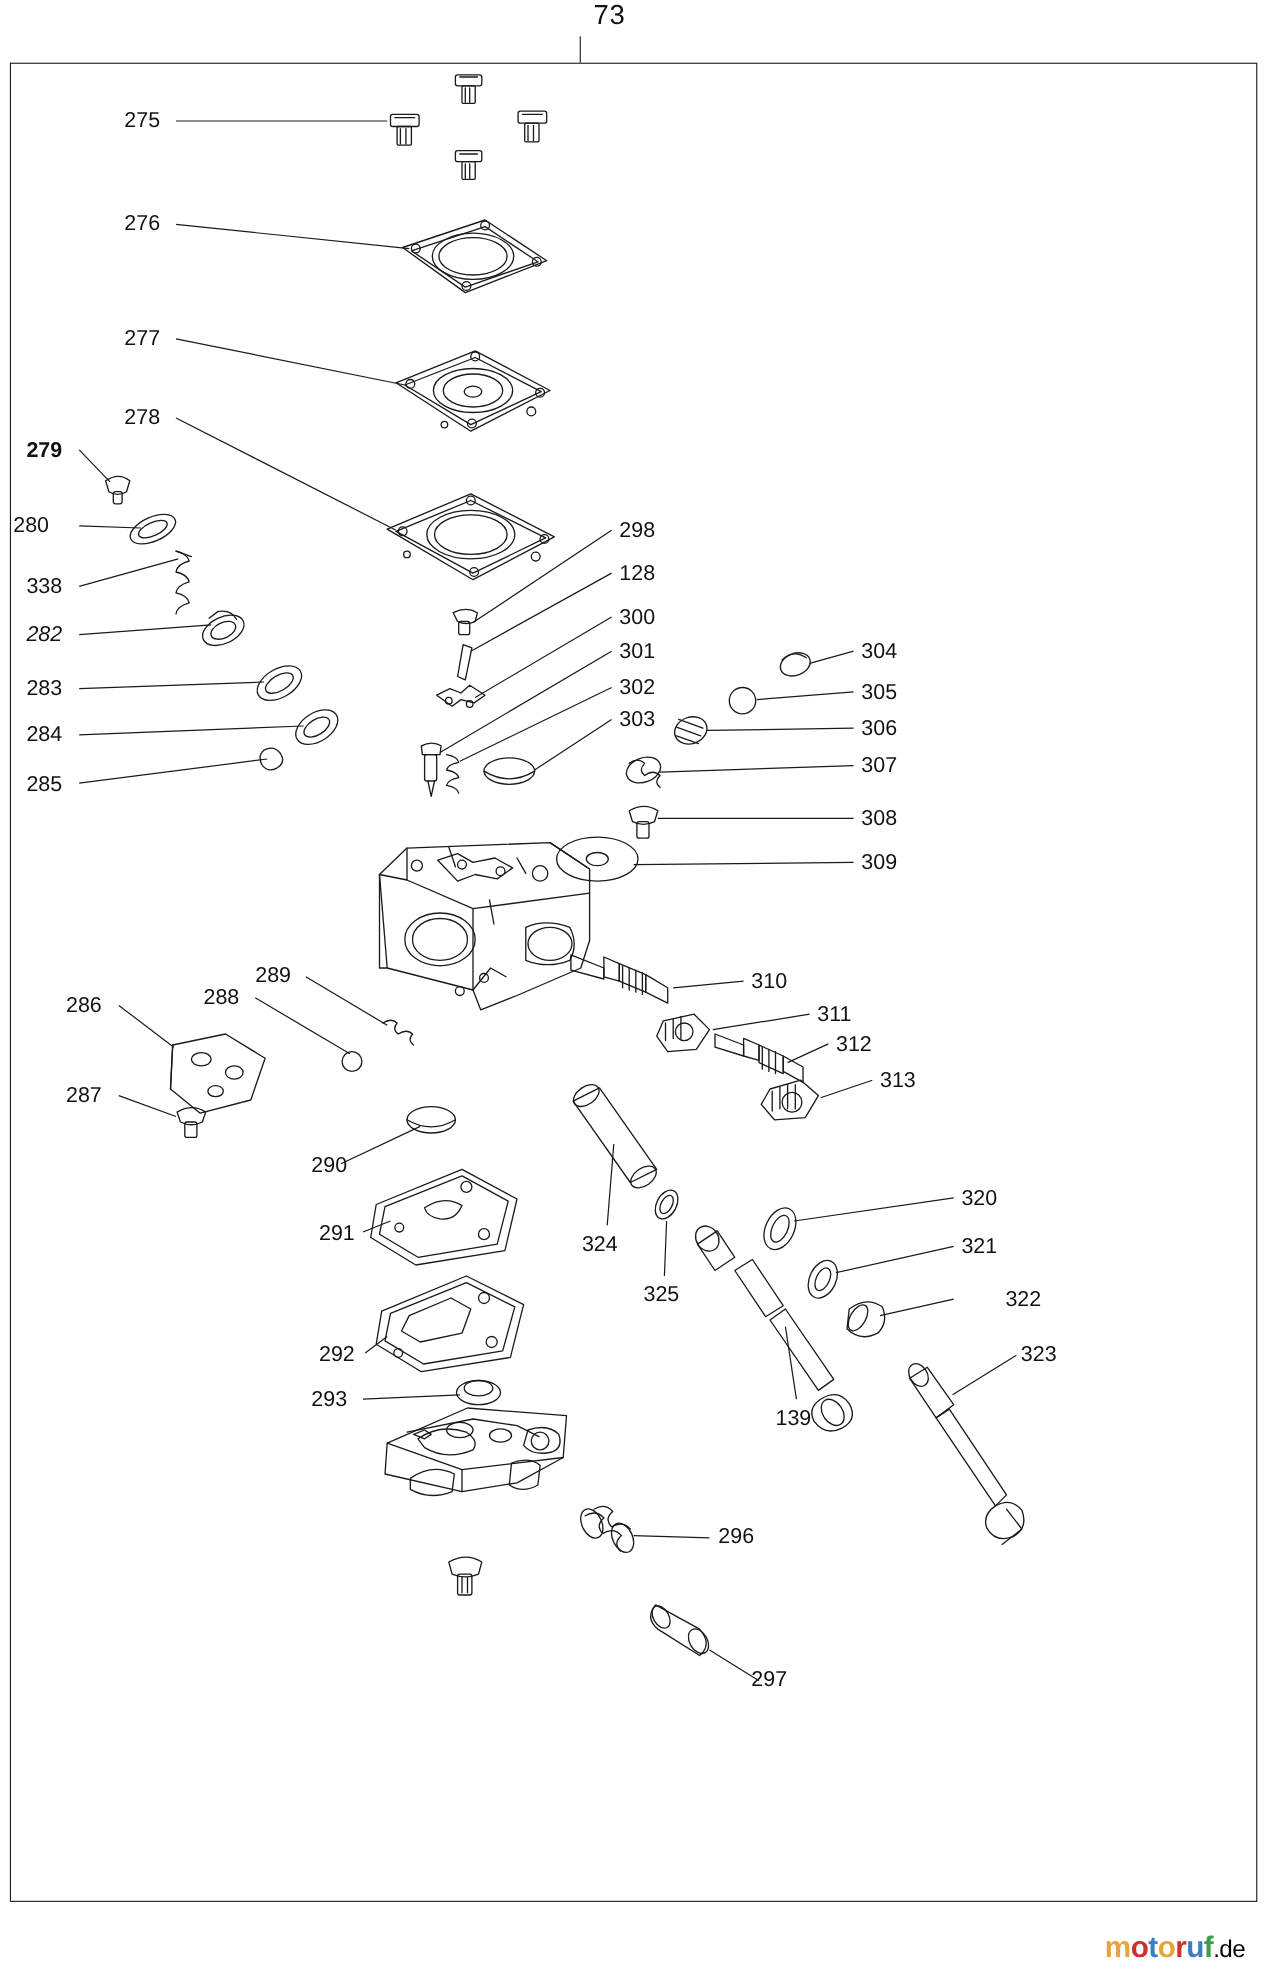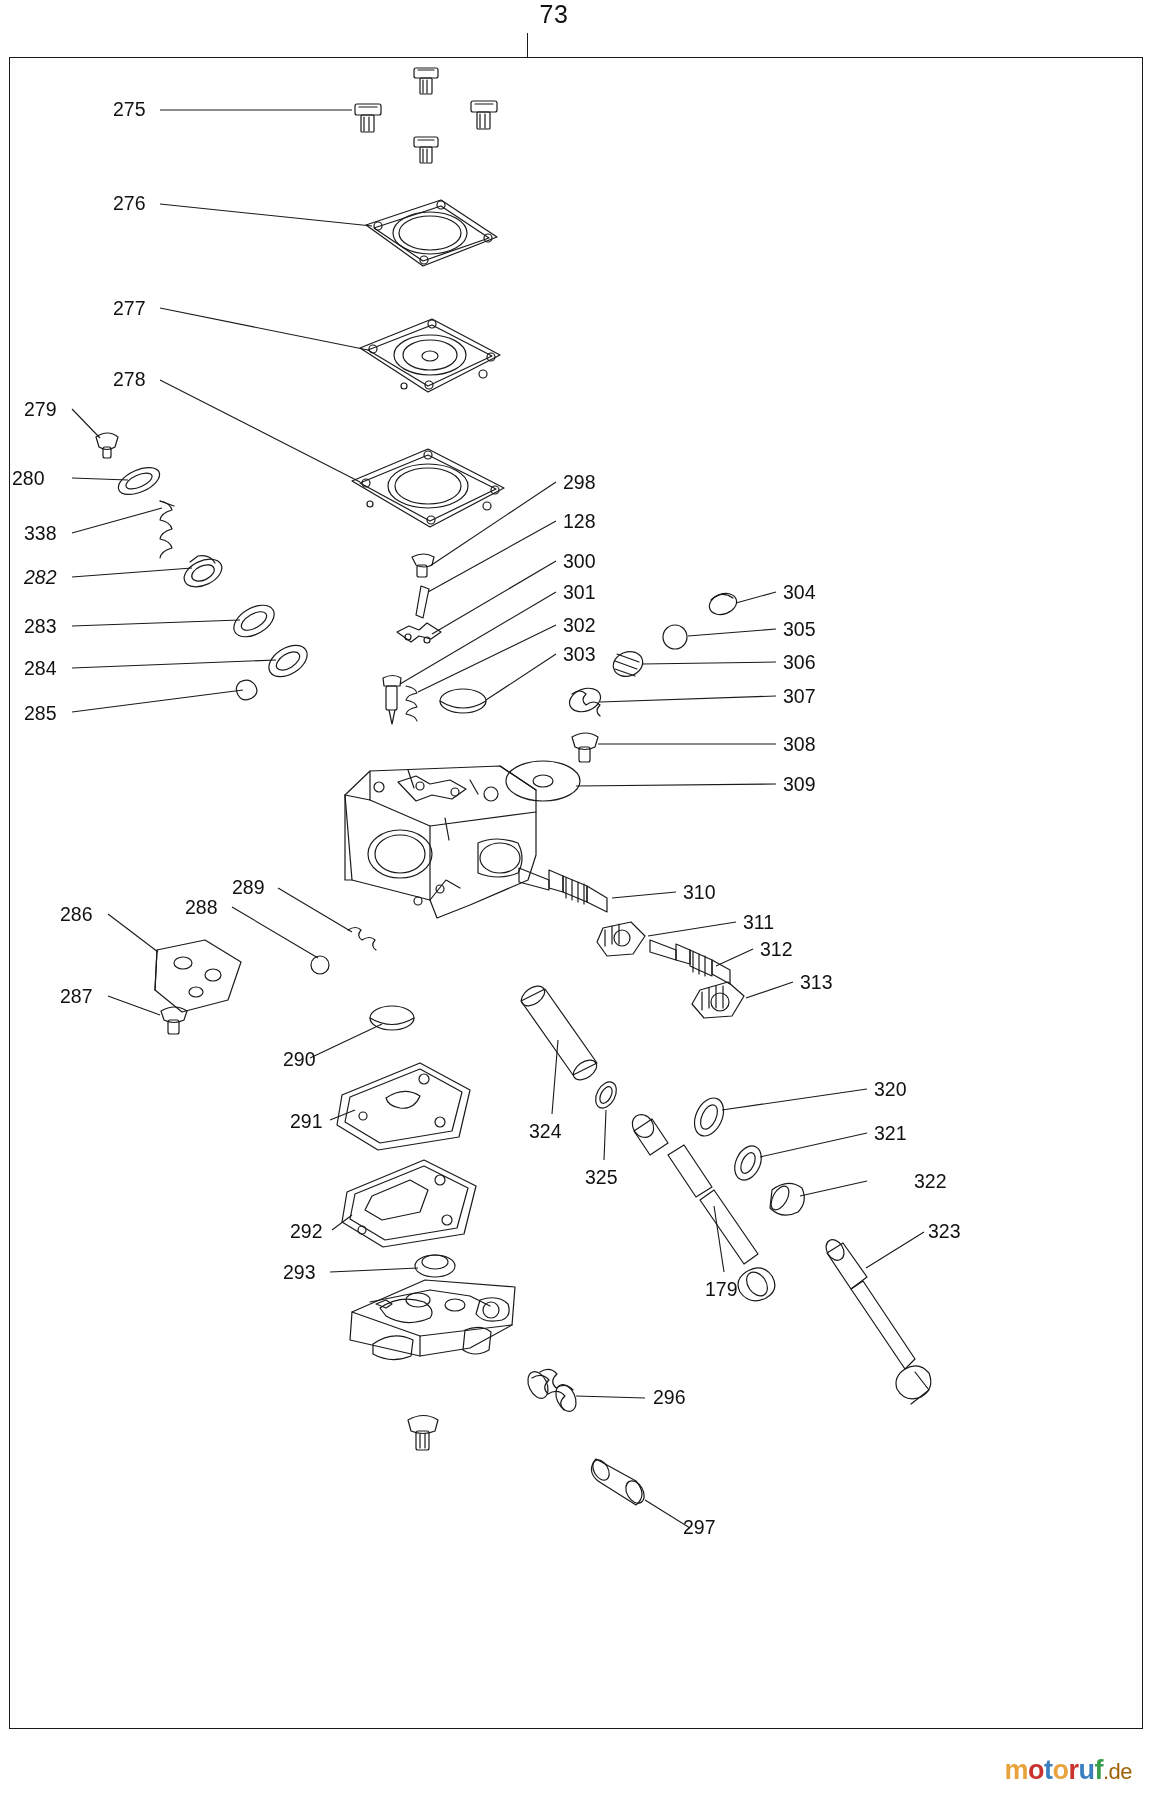--- a/index.html
+++ b/index.html
@@ -69,21 +69,21 @@
     font-weight: bold;
     letter-spacing: -0.5px;
   }
   #watermark .m { color: #E8A33D; }
   #watermark .o1 { color: #C9322D; }
   #watermark .t { color: #3B7FBF; }
   #watermark .o2 { color: #E8A33D; }
   #watermark .r { color: #C9322D; }
   #watermark .u { color: #3B7FBF; }
   #watermark .f { color: #3B9E4B; }
-  #watermark .de { color: #a16207; font-weight: normal; font-size: 22px; }
+  #watermark .de { color: #000000; font-weight: normal; font-size: 22px; }
 </style>
 </head>
 <body>
 
 <div id="page">
 
   <div id="plate-number">73</div>
   <div id="plate-number-stem"></div>
   <div id="plate-frame"></div>
 
@@ -463,21 +463,21 @@
       <path d="M552 1114 L558 1040"></path>
       <path d="M604 1160 L606 1110"></path>
       <path d="M724 1272 L714 1206"></path>
     </g>
   </svg>
 
   <div class="callout" style="left:113px; top:100px;">275</div>
   <div class="callout" style="left:113px; top:194px;">276</div>
   <div class="callout" style="left:113px; top:299px;text-align:right;">277</div>
   <div class="callout" style="left:113px; top:370px;">278</div>
-  <div class="callout" style="left:24px; top:400px;">279</div>
+  <div class="callout" style="left:24px; top:400px;font-weight:bold;">279</div>
   <div class="callout" style="left:12px; top:469px;">280</div>
   <div class="callout" style="left:24px; top:524px;">338</div>
   <div class="callout" style="left:24px; top:568px;font-style:italic;">282</div>
   <div class="callout" style="left:24px; top:617px;">283</div>
   <div class="callout" style="left:24px; top:659px;">284</div>
   <div class="callout" style="left:24px; top:704px;">285</div>
   <div class="callout" style="left:60px; top:905px;">286</div>
   <div class="callout" style="left:60px; top:987px;">287</div>
   <div class="callout" style="left:185px; top:898px;">288</div>
   <div class="callout" style="left:232px; top:878px;">289</div>
@@ -502,19 +502,19 @@
   <div class="callout" style="left:683px; top:883px;">310</div>
   <div class="callout" style="left:743px; top:913px;">311</div>
   <div class="callout" style="left:760px; top:940px;">312</div>
   <div class="callout" style="left:800px; top:973px;">313</div>
   <div class="callout" style="left:874px; top:1080px;">320</div>
   <div class="callout" style="left:874px; top:1124px;">321</div>
   <div class="callout" style="left:914px; top:1172px;">322</div>
   <div class="callout" style="left:928px; top:1222px;">323</div>
   <div class="callout" style="left:529px; top:1122px;">324</div>
   <div class="callout" style="left:585px; top:1168px;">325</div>
-  <div class="callout" style="left:705px; top:1280px;">179</div>
+  <div class="callout" style="left:705px; top:1280px;">139</div>
 
   <div id="watermark">
     <span class="m">m</span><span class="o1">o</span><span class="t">t</span><span class="o2">o</span><span class="r">r</span><span class="u">u</span><span class="f">f</span><span class="de">.de</span>
   </div>
 
 </div>
 
 </body></html>

